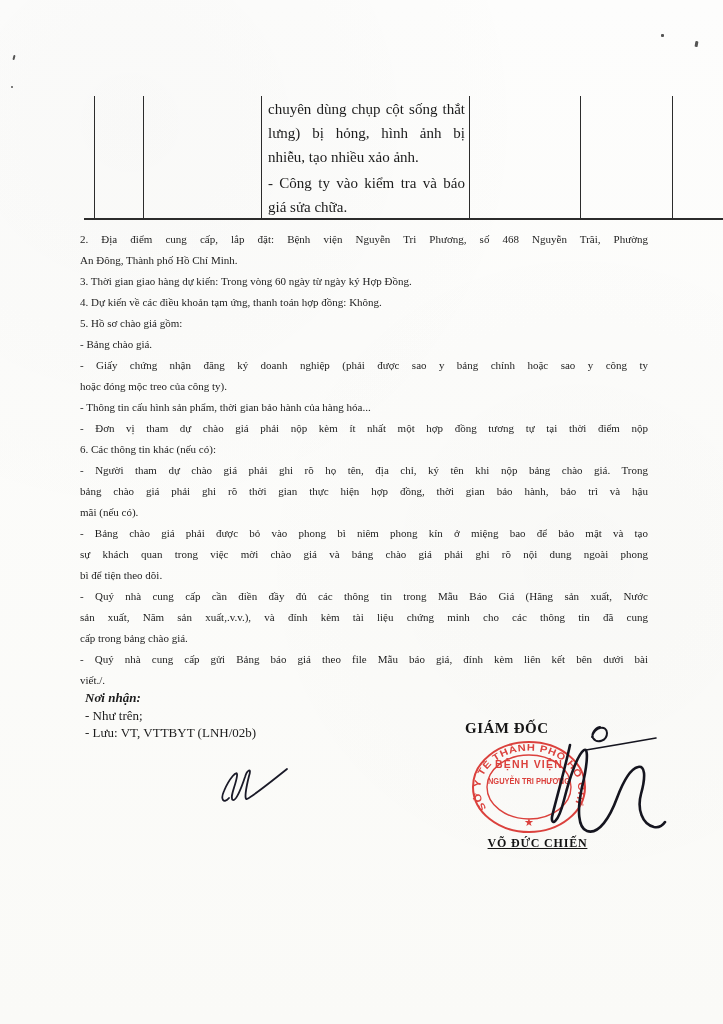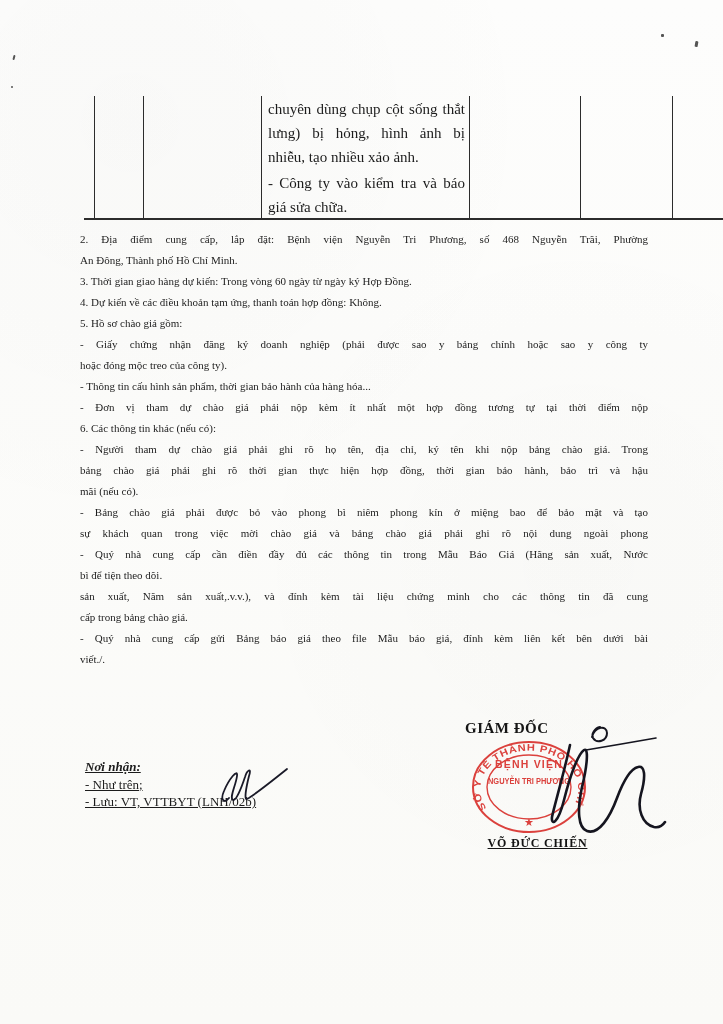--- a/index.html
+++ b/index.html
@@ -30,21 +30,21 @@
   .cell-para2{margin-top:2px;}
   
   .jl{text-align:justify;text-align-last:justify;white-space:normal;}
   .jl.end{text-align:right;text-align-last:left;}
   
   .body-text{
     position:absolute;left:80px;top:229px;width:568px;
     font-size:11px;line-height:21px;color:#1d1d1d;
   }
   
-  .recipients{position:absolute;left:85px;top:758px;font-size:13px;line-height:17.5px;color:#1c1c1c;text-decoration:underline;}
+  .recipients{position:absolute;left:85px;top:689px;font-size:13px;line-height:17.5px;color:#1c1c1c;}
   .recipients .heading{font-weight:bold;font-style:italic;}
   
   .director-title{
     position:absolute;left:465px;top:720px;width:150px;text-align:left;
     font-size:15px;font-weight:bold;letter-spacing:0.5px;color:#161616;z-index:3;
   }
   .director-name{
     position:absolute;left:455px;top:836px;width:165px;text-align:center;
     font-size:12px;font-weight:bold;letter-spacing:0.8px;color:#141414;z-index:3;text-decoration:underline;
   }
@@ -80,32 +80,33 @@
     <div class="cell c4"></div>
     <div class="cell c5"></div>
   </div>
 
   <div class="body-text">
       <div class="jl">2. Địa điểm cung cấp, lắp đặt: Bệnh viện Nguyễn Tri Phương, số 468 Nguyễn Trãi, Phường</div>
       <div class="jl end">An Đông, Thành phố Hồ Chí Minh.</div>
       <div class="jl end">3. Thời gian giao hàng dự kiến: Trong vòng 60 ngày từ ngày ký Hợp Đồng.</div>
       <div class="jl end">4. Dự kiến về các điều khoản tạm ứng, thanh toán hợp đồng: Không.</div>
       <div class="jl end">5. Hồ sơ chào giá gồm:</div>
+      <div class="jl end">- Bảng chào giá.</div>
       <div class="jl">- Giấy chứng nhận đăng ký doanh nghiệp (phải được sao y bảng chính hoặc sao y công ty</div>
       <div class="jl end">hoặc đóng mộc treo của công ty).</div>
       <div class="jl end">- Thông tin cấu hình sản phẩm, thời gian bảo hành của hàng hóa...</div>
       <div class="jl">- Đơn vị tham dự chào giá phải nộp kèm ít nhất một hợp đồng tương tự tại thời điểm nộp</div>
       <div class="jl end">6. Các thông tin khác (nếu có):</div>
       <div class="jl">- Người tham dự chào giá phải ghi rõ họ tên, địa chỉ, ký tên khi nộp bảng chào giá. Trong</div>
       <div class="jl">bảng chào giá phải ghi rõ thời gian thực hiện hợp đồng, thời gian bảo hành, bảo trì và hậu</div>
       <div class="jl end">mãi (nếu có).</div>
       <div class="jl">- Bảng chào giá phải được bỏ vào phong bì niêm phong kín ở miệng bao để bảo mật và tạo</div>
       <div class="jl">sự khách quan trong việc mời chào giá và bảng chào giá phải ghi rõ nội dung ngoài phong</div>
+      <div class="jl end">bì để tiện theo dõi.</div>
       <div class="jl">- Quý nhà cung cấp cần điền đầy đủ các thông tin trong Mẫu Báo Giá (Hãng sản xuất, Nước</div>
-      <div class="jl end">bì để tiện theo dõi.</div>
       <div class="jl">sản xuất, Năm sản xuất,.v.v.), và đính kèm tài liệu chứng minh cho các thông tin đã cung</div>
       <div class="jl end">cấp trong bảng chào giá.</div>
       <div class="jl">- Quý nhà cung cấp gửi Bảng báo giá theo file Mẫu báo giá, đính kèm liên kết bên dưới bài</div>
       <div class="jl end">viết./.</div>
     </div>
 
   <div class="recipients">
     <div class="heading">Nơi nhận:</div>
     <div>- Như trên;</div>
     <div>- Lưu: VT, VTTBYT (LNH/02b)</div>

